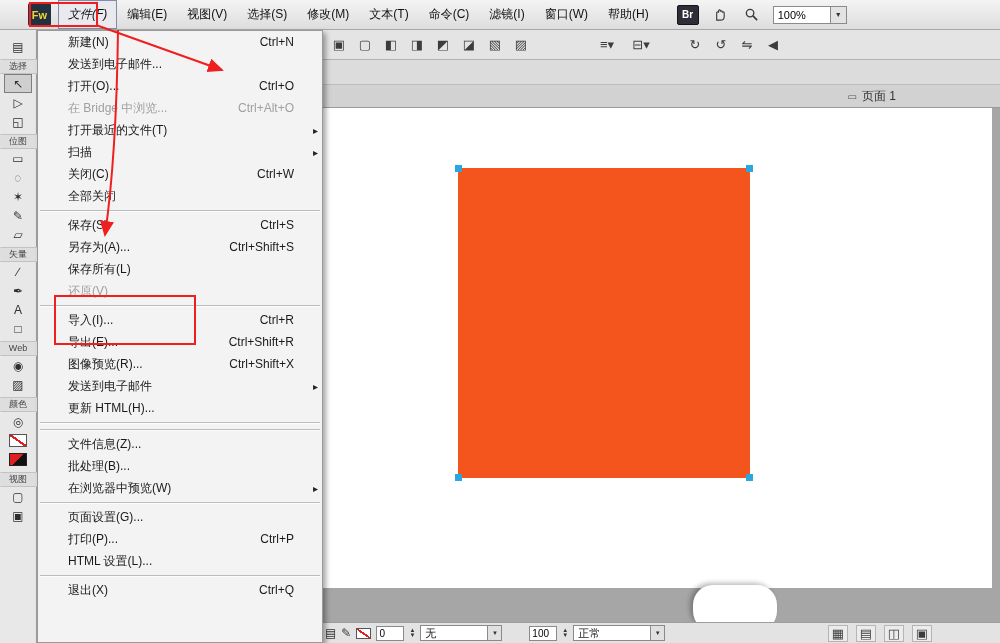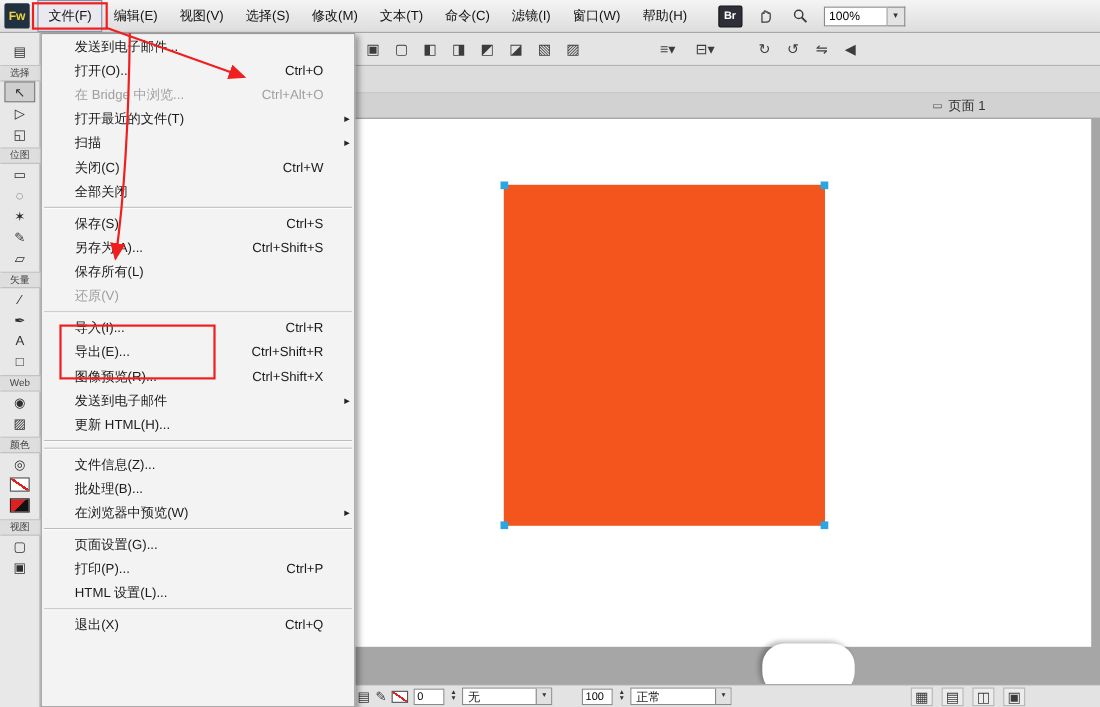--- a/index.html
+++ b/index.html
@@ -3,25 +3,25 @@
 <meta charset="utf-8">
 <style>
   * { box-sizing: border-box; margin: 0; padding: 0; }
   html,body { width:1000px; height:643px; overflow:hidden; }
   body { font-family:"Liberation Sans","DejaVu Sans",sans-serif; font-size:12px; background:#d6d6d6; }
   #app { position:relative; width:1000px; height:643px; overflow:hidden; background:#d6d6d6; }
 
   
   .menubar { position:absolute; left:0; top:0; width:1000px; height:30px;
     background:linear-gradient(#f4f4f4,#dddddd); border-bottom:1px solid #a8a8a8;
-    display:flex; align-items:center; z-index:10; }
+    display:flex; align-items:center; z-index:10;padding-left:24px; }
   .appicon { width:23px; height:23px; margin:0 7px 0 4px; background:#22313f; color:#f5d23c;
     font-weight:bold; font-size:11px; display:flex; align-items:center; justify-content:center; border-radius:2px; }
   .mb-item { padding:5px 9px; color:#111; white-space:nowrap; cursor:default; border:1px solid transparent; }
-  .mb-item.selected { background:#e9e9ef; border:1px solid #7f8cab; }
+  .mb-item.selected { background:#e9e9ef; border:1px solid #7f8cab;font-style:italic; }
   .mb-right { margin-left:18px; display:flex; align-items:center; gap:10px; }
   .br-btn { width:22px; height:20px; background:#2e2e38; color:#fff; font-size:10px; font-weight:bold;
     display:flex; align-items:center; justify-content:center; border:1px solid #14141a; border-radius:2px; }
   .mb-iconbtn { width:22px; height:20px; display:flex; align-items:center; justify-content:center; border:1px solid transparent; }
   .zoombox { display:flex; align-items:flex-start; }
   .zoombox input { width:58px; height:18px; border:1px solid #8a8a8a; background:#fff; font-size:11px; padding:0 4px;
     font-family:"Liberation Sans",sans-serif; }
   .zoombox .dd-arrow { width:16px; height:18px; border:1px solid #8a8a8a; border-left:none; background:#e3e3e3;
     font-size:7px; display:flex; align-items:center; justify-content:center; color:#333; }
 
@@ -369,20 +369,25 @@
         <span class="tbg">◫</span>
       </button>
         <button class="tbtn">
         <span class="tbg">▣</span>
       </button>
       </div>
   </div>
 
   <div class="menupopup">
 
+  <div class="mi">
+      <span class="lb">新建(N)</span>
+      <span class="sc">Ctrl+N</span>
+      <span class="ar"></span>
+    </div>
       <div class="mi">
       <span class="lb">发送到电子邮件...</span>
       <span class="sc"></span>
       <span class="ar"></span>
     </div>
       <div class="mi">
       <span class="lb">打开(O)...</span>
       <span class="sc">Ctrl+O</span>
       <span class="ar"></span>
     </div>

